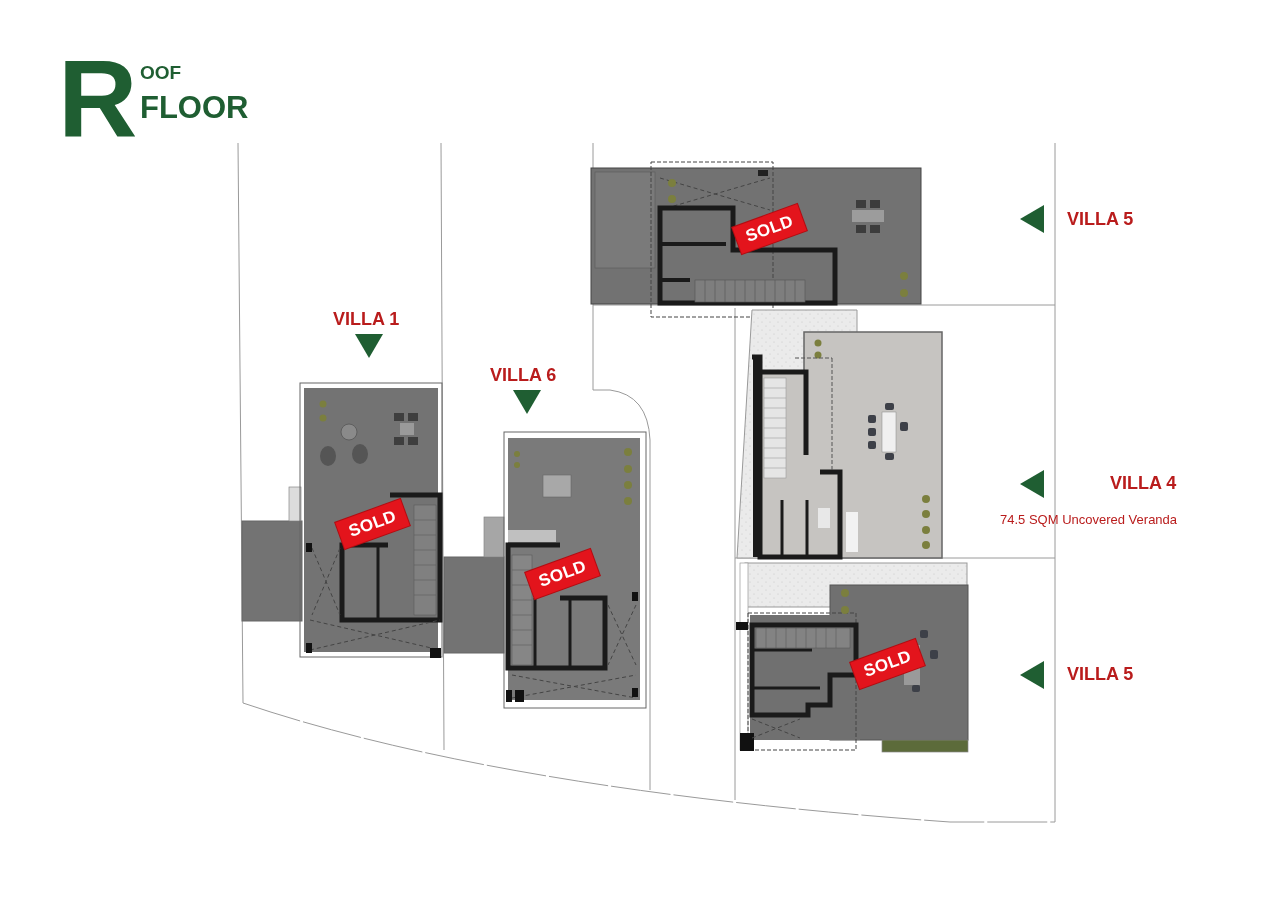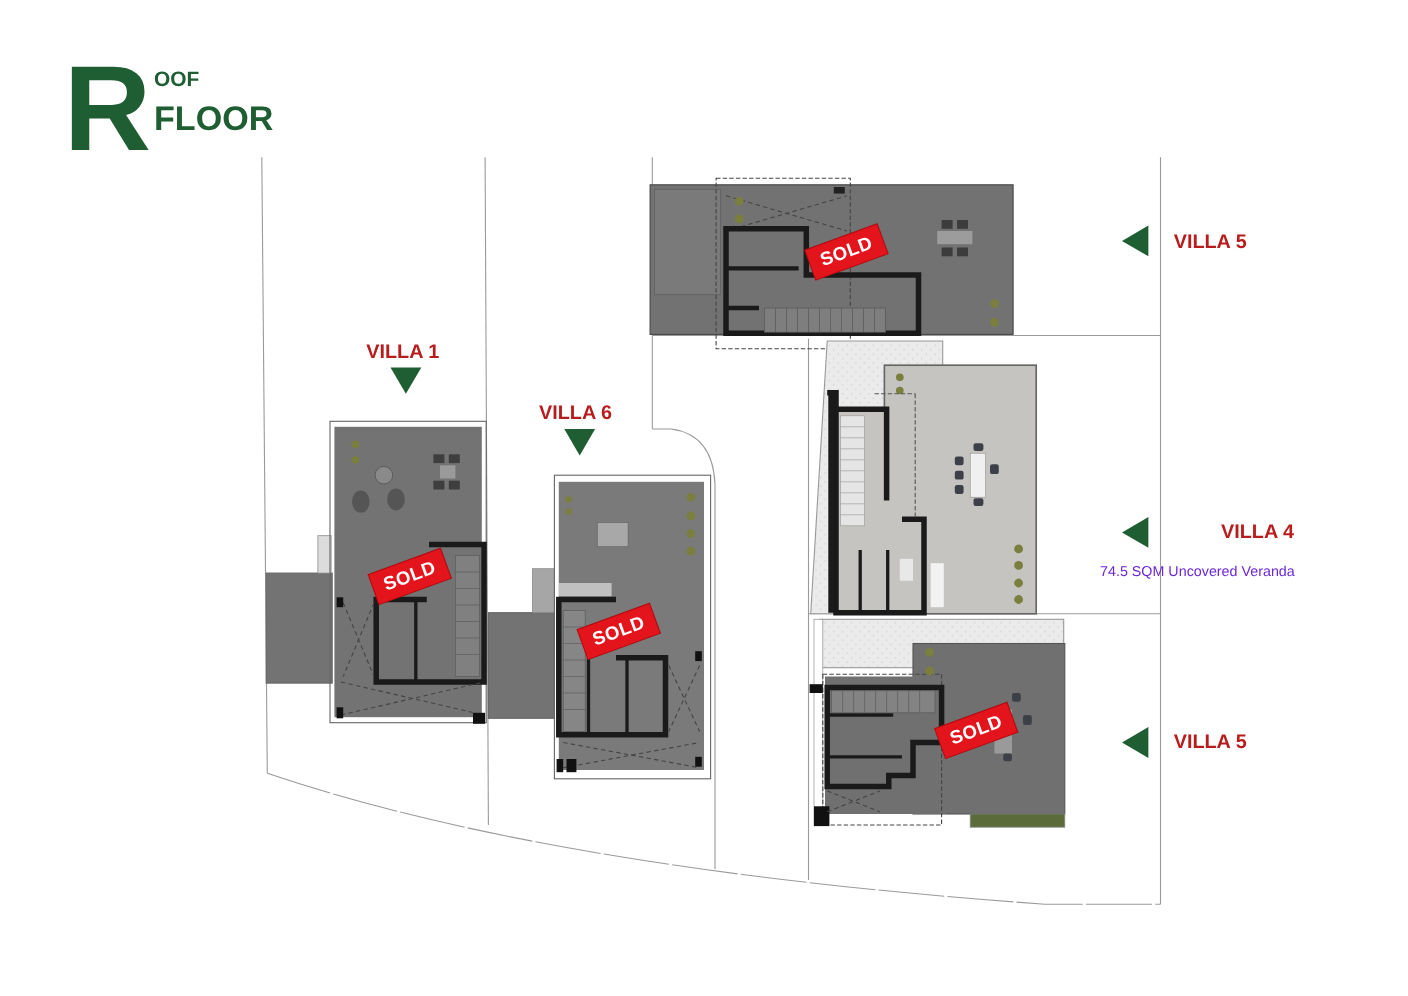--- a/index.html
+++ b/index.html
@@ -4,21 +4,21 @@
 <style>
   html, body { margin:0; padding:0; background:#ffffff; }
   body { width:1280px; height:905px; position:relative; overflow:hidden; font-family:"Liberation Sans", sans-serif; }
   .abs { position:absolute; }
   .title-r { left:58px; top:44px; font-size:110px; line-height:110px; font-weight:bold; color:#1f5e32; letter-spacing:-2px; }
   .title-oof { left:140px; top:62px; font-size:19px; font-weight:bold; color:#1f5e32; }
   .title-floor { left:140px; top:90px; font-size:31px; font-weight:bold; color:#1f5e32; }
   .villa-label { font-weight:bold; font-size:18px; color:#b91c1c; white-space:nowrap; }
   .arrow-left { width:0; height:0; border-top:14px solid transparent; border-bottom:14px solid transparent; border-right:24px solid #1f5e32; }
   .arrow-down { width:0; height:0; border-left:14px solid transparent; border-right:14px solid transparent; border-top:24px solid #1f5e32; }
-  .note { font-size:13px; color:#6d28d9; white-space:nowrap; }
+  .note { font-size:13px; color:#b91c1c; white-space:nowrap; }
   svg.site { position:absolute; left:0; top:0; }
   .sold { position:absolute; background:#e3141c; color:#fff; font-weight:bold; font-size:17px; padding:4px 10px; transform:rotate(-20deg); letter-spacing:0.5px; box-shadow:0 0 0 1px #b10d12; }
 </style>
 </head>
 <body>
 
 <div class="abs title-r">R</div>
 <div class="abs title-oof">OOF</div>
 <div class="abs title-floor">FLOOR</div>
 

